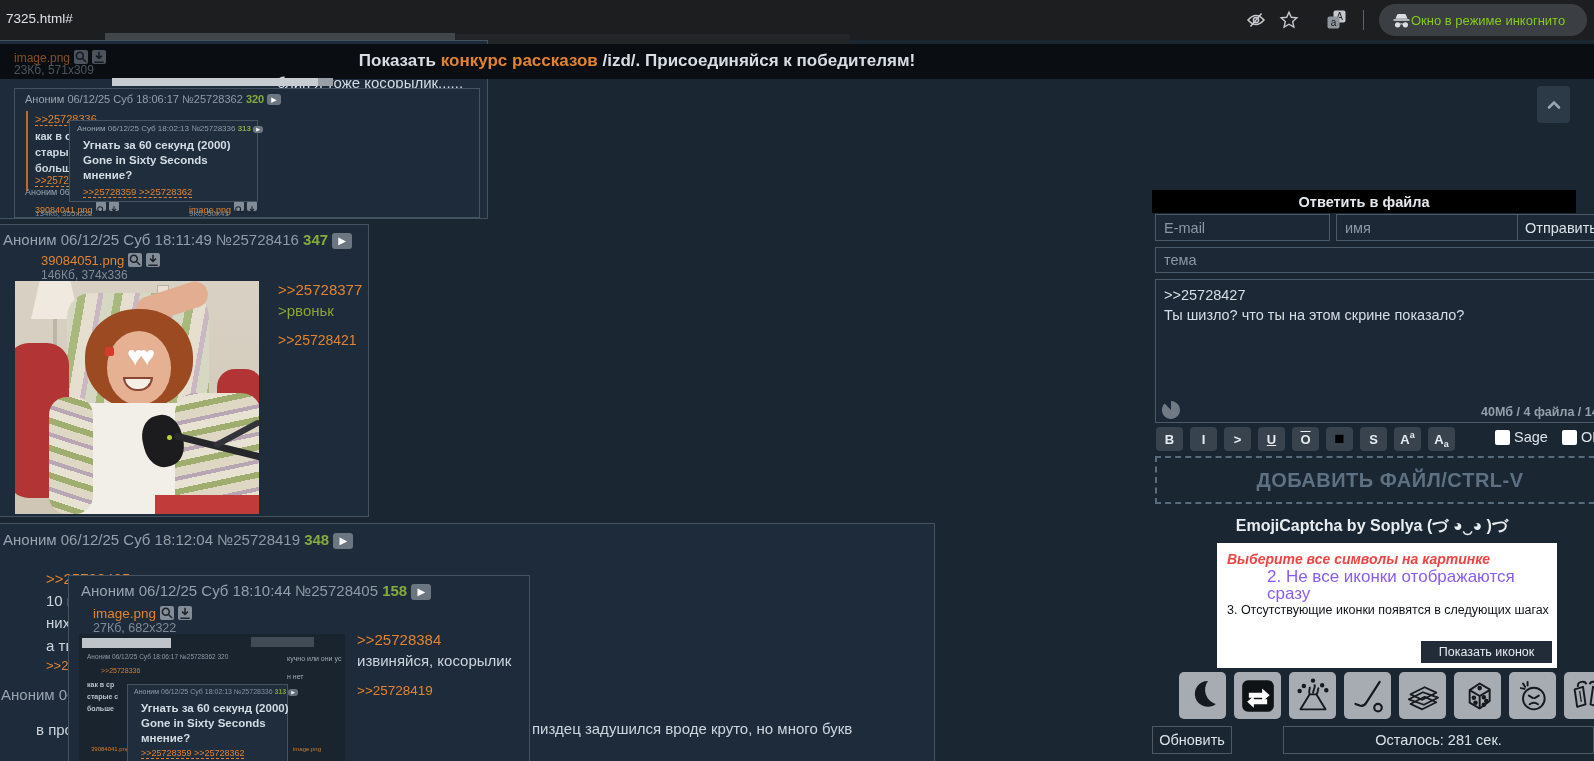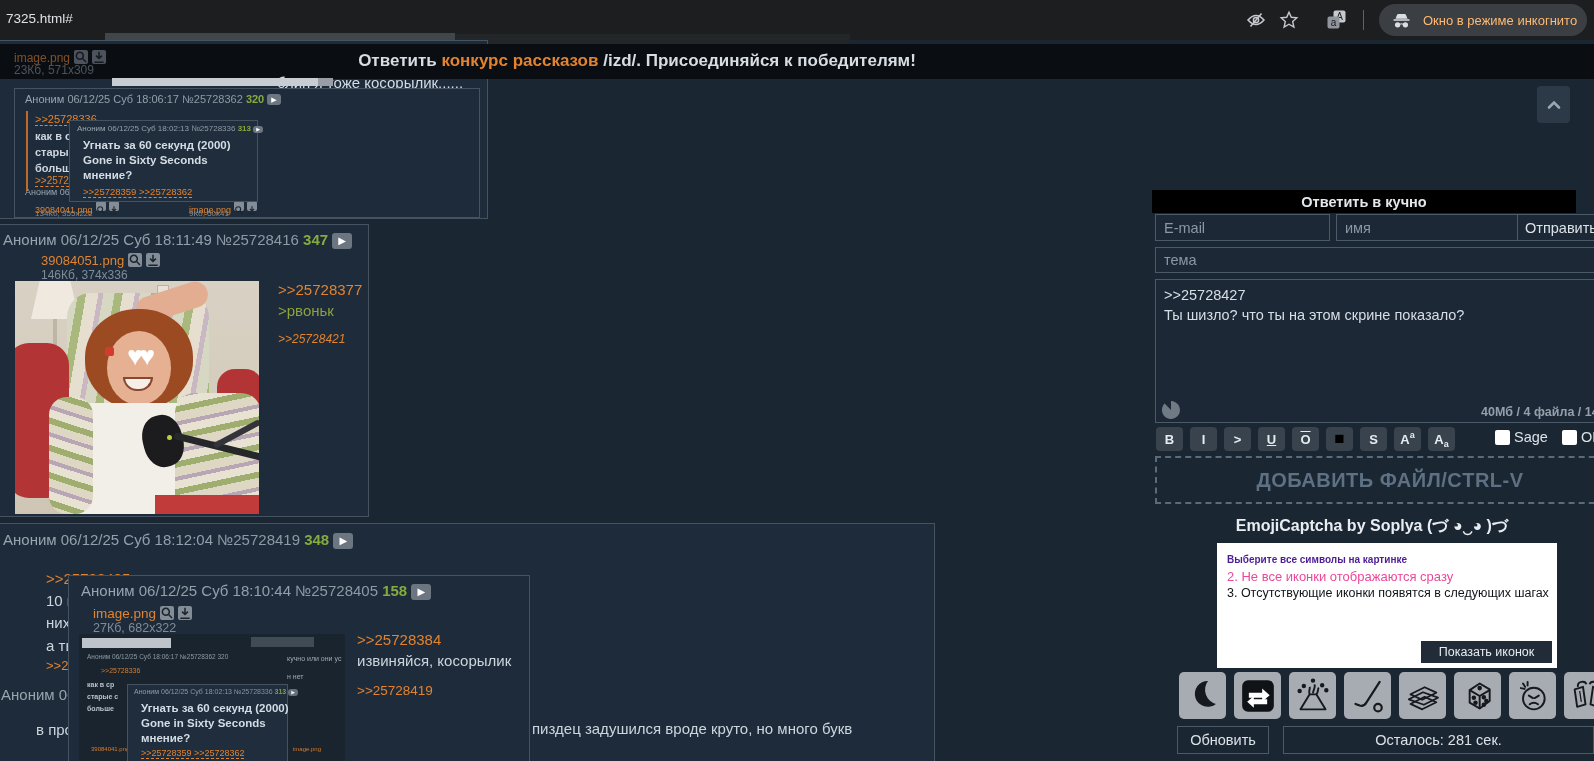--- a/index.html
+++ b/index.html
@@ -68,21 +68,21 @@
     </svg></div>
 <div class="a" style="left:1363px;top:10px;width:1px;height:20px;background:#5f6368;z-index:9;"></div>
 <div class="a" style="left:1379px;top:4px;width:208px;height:32px;background:#3b3e42;border-radius:16px;z-index:9;display:flex;align-items:center;padding-left:13px;">
   <span style="width:19px;height:19px;display:inline-block;"><svg viewBox="0 0 22 22" fill="#dadee2">
         <path d="M4 9l1.8-4.4Q6.2 3.5 7.3 3.5h7.4q1.1 0 1.5 1.1L18 9z"></path>
         <rect x="1.5" y="9.6" width="19" height="1.8" rx=".9"></rect>
         <circle cx="6.5" cy="16" r="3.1"></circle>
         <circle cx="15.5" cy="16" r="3.1"></circle>
         <path d="M9.3 15.4q1.7-1.2 3.4 0" stroke="#dadee2" stroke-width="1.3" fill="none"></path>
       </svg></span>
-  <span style="color:#fdba74;font-size:13px;margin-left:12px;white-space:nowrap;">Окно в режиме инкогнито</span>
+  <span style="color:#84cc16;font-size:13px;margin-left:0;white-space:nowrap;">Окно в режиме инкогнито</span>
 </div>
 
 <div class="a" style="left:105px;top:33px;width:350px;height:11px;background:#41464b;"></div>
 <div class="a" style="left:455px;top:34px;width:395px;height:10px;background:#232629;"></div>
 
 <div class="a box" style="left:-1px;top:40px;width:489px;height:179px;z-index:1;"></div>
 <div class="a" style="left:277px;top:74px;font-size:15px;color:#d3dce4;z-index:3;white-space:nowrap;">блин я тоже косорылик......</div>
 <div class="a olink" style="left:277px;top:105px;font-size:13.5px;z-index:3;">&gt;&gt;25728432</div>
 
 <div class="a" style="left:14px;top:48px;z-index:3;opacity:.55;white-space:nowrap;">
@@ -92,21 +92,21 @@
       </svg></span><span class="fbtn"><svg viewBox="0 0 12 12" fill="none" stroke="#1d242b" stroke-width="1.3">
         <path d="M6 1.5V7M3.5 4.8 6 7.3 8.5 4.8M2 10.5h8"></path>
       </svg></span>
 </div>
 <div class="a fsize" style="left:14px;top:63px;font-size:12px;z-index:3;opacity:.55;">23Кб, 571x309</div>
 <div class="a" style="left:112px;top:78px;width:221px;height:8px;background:#c7cdd3;z-index:3;"></div>
 <div class="a" style="left:318px;top:78px;width:15px;height:8px;background:#979ea6;z-index:3;"></div>
 
 <div class="a" style="left:0;top:44px;width:1594px;height:35px;background:#0a0e13;z-index:2;"></div>
 <div class="a" style="left:0;top:51px;width:1274px;text-align:center;font-size:17px;font-weight:600;z-index:2;">
-  <span style="color:#d7dde3;">Ответить </span><span class="olink">конкурс рассказов</span><span style="color:#d7dde3;"> /izd/. Присоединяйся к победителям!</span>
+  <span style="color:#d7dde3;">Показать </span><span class="olink">конкурс рассказов</span><span style="color:#d7dde3;"> /izd/. Присоединяйся к победителям!</span>
 </div>
 
 <div class="a box" style="left:14px;top:88px;width:466px;height:130px;z-index:4;">
   <div class="hdr" style="position:absolute;left:10px;top:4px;font-size:11px;">
     <span>Аноним</span>
     <span class="dt">06/12/25 Суб 18:06:17</span>
     <span class="num">№25728362</span>
     <span class="cnt">320</span>
     <span class="exp exp-sm">▶</span>
   </div>
@@ -187,21 +187,21 @@
     <div style="left:160px;top:112px;width:86px;height:121px;border-radius:20px;background:repeating-linear-gradient(-12deg,#ddd7c3 0 9px,#9fae6e 9px 15px,#e8e2d2 15px 23px,#b9a6b5 23px 27px);"></div>
     <div style="left:128px;top:134px;width:40px;height:52px;background:#1c1c1e;border-radius:45%;transform:rotate(-14deg);"></div>
     <div style="left:152px;top:154px;width:5px;height:5px;background:#b5d334;border-radius:50%;"></div>
     <div style="left:158px;top:162px;width:90px;height:7px;background:#26272b;transform:rotate(14deg);border-radius:3px;"></div>
     <div style="left:196px;top:150px;width:52px;height:6px;background:#33343a;transform:rotate(-28deg);border-radius:3px;"></div>
     <div style="left:140px;top:214px;width:104px;height:19px;background:#c23b3b;"></div>
   </div>
 
   <div class="olink" style="position:absolute;left:278px;top:56px;font-size:15px;">&gt;&gt;25728377</div>
   <div class="gq" style="position:absolute;left:278px;top:77px;font-size:15px;">&gt;рвоньк</div>
-  <div class="olink" style="position:absolute;left:278px;top:107px;font-size:12px;font-style:italic;">&gt;&gt;25728421</div>
+  <div class="olink" style="position:absolute;left:278px;top:107px;font-size:14px;">&gt;&gt;25728421</div>
 </div>
 
 <div class="a box" style="left:-1px;top:523px;width:936px;height:240px;z-index:1;">
   <div class="hdr" style="position:absolute;left:3px;top:7px;font-size:15px;">
     <span>Аноним</span>
     <span class="dt">06/12/25 Суб 18:12:04</span>
     <span class="num">№25728419</span>
     <span class="cnt">348</span>
     <span class="exp exp-lg">▶</span>
   </div>
@@ -267,21 +267,21 @@
   <div class="olink ul" style="position:absolute;left:13px;top:63px;font-size:9px;">&gt;&gt;25728359 &gt;&gt;25728362</div>
 </div>
 
 <div class="a" style="left:1537px;top:86px;width:33px;height:37px;background:#2c3947;border-radius:4px;z-index:2;display:flex;align-items:center;justify-content:center;">
   <span style="width:20px;height:20px;display:block;"><svg viewBox="0 0 20 20" fill="none" stroke="#9aa7b2" stroke-width="2.6" stroke-linecap="round">
         <path d="M5 12.5 10 7.5 15 12.5"></path>
       </svg></span>
 </div>
 
 <div class="a" style="left:1152px;top:190px;width:424px;height:23px;background:#000;display:flex;align-items:center;justify-content:center;z-index:2;">
-  <span style="color:#e3e8ec;font-size:14.5px;font-weight:600;">Ответить в кучно</span>
+  <span style="color:#e3e8ec;font-size:14.5px;font-weight:600;">Ответить в файла</span>
 </div>
 <input class="a inp" style="left: 1155px; top: 214px; width: 175px; height: 27px; z-index: 2;" placeholder="E-mail">
 <input class="a inp" style="left: 1336px; top: 214px; width: 193px; height: 27px; z-index: 2;" placeholder="имя">
 <div class="a" style="left:1517px;top:214px;width:160px;height:27px;background:var(--inbg);border:1px solid var(--inbord);display:flex;align-items:center;padding-left:7px;z-index:2;cursor:pointer;">
   <span style="color:#dbe2e8;font-size:14.5px;">Отправить</span>
 </div>
 <input class="a inp" style="left: 1155px; top: 247px; width: 485px; height: 26px; z-index: 2;" placeholder="тема">
 <textarea class="a inp" style="left: 1155px; top: 279px; width: 475px; height: 144px; resize: none; padding: 5px 8px; font-size: 14.5px; line-height: 20px; color: rgb(214, 222, 230); z-index: 2; overflow: hidden;">&gt;&gt;25728427
 Ты шизло? что ты на этом скрине показало?</textarea>
 <div class="a" style="left:1160px;top:399px;width:22px;height:22px;z-index:3;"><svg viewBox="0 0 22 22">
@@ -307,22 +307,22 @@
 <div class="a cb" style="left:1562px;top:430px;z-index:2;"></div>
 <div class="a" style="left:1581px;top:429px;font-size:14.5px;color:#dbe2e8;white-space:nowrap;z-index:2;">ОП тред</div>
 
 <div class="a" style="left:1155px;top:456px;width:470px;height:48px;border:2px dashed #5a6c7c;display:flex;align-items:center;justify-content:center;z-index:2;cursor:pointer;">
   <span style="color:#5d7183;font-size:20px;font-weight:600;letter-spacing:.5px;">ДОБАВИТЬ ФАЙЛ/CTRL-V</span>
 </div>
 
 <div class="a" style="left:1152px;top:514px;width:440px;text-align:center;font-size:16px;font-weight:bold;color:#e8edf2;z-index:2;white-space:nowrap;">EmojiCaptcha by Soplya (づ ◕‿◕ )づ</div>
 
 <div class="a" style="left:1217px;top:543px;width:340px;height:125px;background:#fff;z-index:2;padding:8px 0 0 10px;">
-  <div style="font-size:10px;color:#4c1d95;font-weight:bold;line-height:17px;">Выберите все символы на картинке</div>
-  <div style="font-size:13px;color:#ec4899;line-height:17px;">2. Не все иконки отображаются сразу</div>
+  <div style="font-size:14px;color:#ef4444;font-weight:bold;line-height:17px;font-style:italic;">Выберите все символы на картинке</div>
+  <div style="font-size:17px;color:#8b5cf6;line-height:17px;margin-left:40px;">2. Не все иконки отображаются сразу</div>
   <div style="font-size:12.5px;color:#101418;line-height:17px;">3. Отсутствующие иконки появятся в следующих шагах</div>
 </div>
 <div class="a" style="left:1421px;top:641px;width:131px;height:22px;background:#212c38;display:flex;align-items:center;justify-content:center;z-index:3;cursor:pointer;">
   <span style="color:#e6ebf0;font-size:12.5px;">Показать иконок</span>
 </div>
 
 <div class="a emoji-row" style="left:1179px;top:672px;width:416px;z-index:2;">
     <div class="emoji-btn">
       <svg viewBox="0 0 48 48">
         <path d="M30 6a15.5 15.5 0 1 0 9.5 27.5A17.5 17.5 0 0 1 30 6z" fill="#16191d"></path>
@@ -382,18 +382,18 @@
     <div class="emoji-btn">
       <svg viewBox="0 0 48 48" fill="none" stroke="#16191d" stroke-width="2.3" stroke-linejoin="round">
         <path d="M8 16l10-3 3 21-10 3z"></path>
         <path d="M40 16l-10-3-3 21 10 3z"></path>
         <path d="M12 13q-1-5 4-6t6 3M36 13q1-5-4-6t-6 3"></path>
         <path d="M14 18l2 13M34 18l-2 13" stroke-width="1.5"></path>
       </svg>
     </div>
   </div>
 
-<div class="a" style="left:1177px;top:726px;width:92px;height:28px;border:1px solid var(--inbord);display:flex;align-items:center;justify-content:center;z-index:2;cursor:pointer;">
+<div class="a" style="left:1152px;top:726px;width:80px;height:28px;border:1px solid var(--inbord);display:flex;align-items:center;justify-content:center;z-index:2;cursor:pointer;">
   <span style="color:#dbe2e8;font-size:14.5px;">Обновить</span>
 </div>
 <div class="a" style="left:1283px;top:726px;width:311px;height:28px;border:1px solid var(--inbord);display:flex;align-items:center;justify-content:center;z-index:2;">
   <span style="color:#dbe2e8;font-size:14.5px;">Осталось: 281 сек.</span>
 </div>
 
 </body></html>

